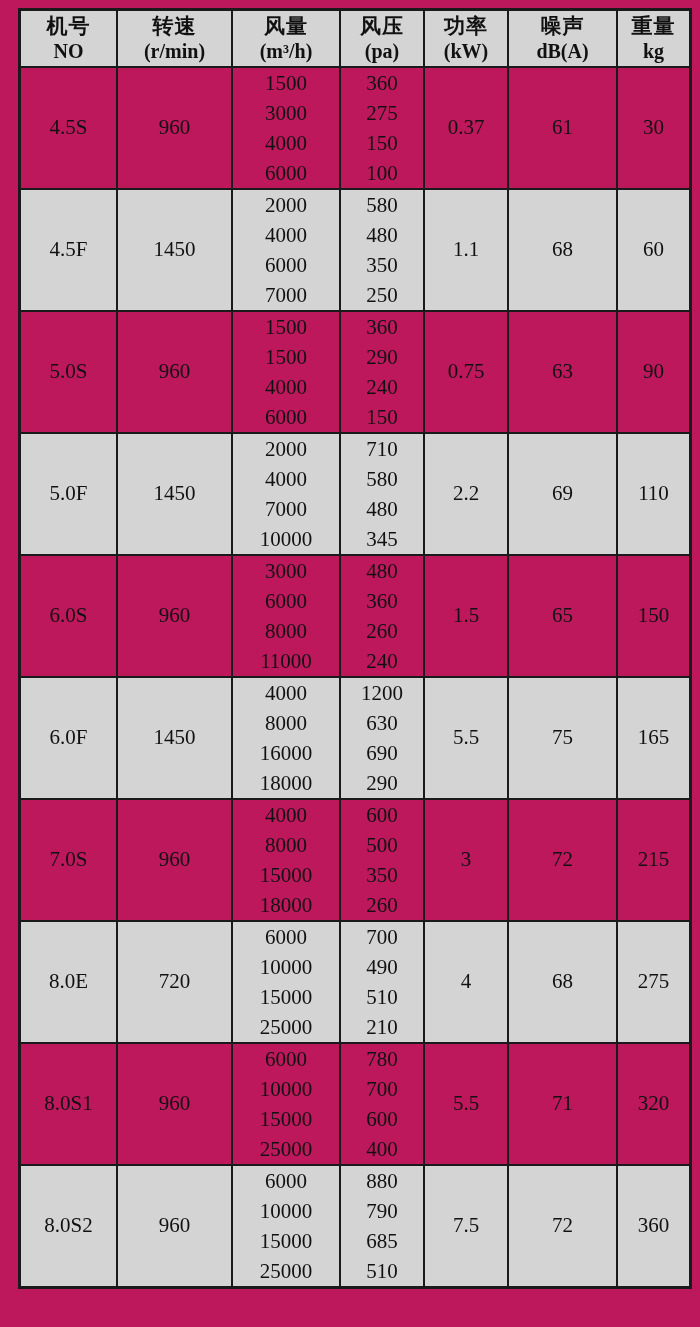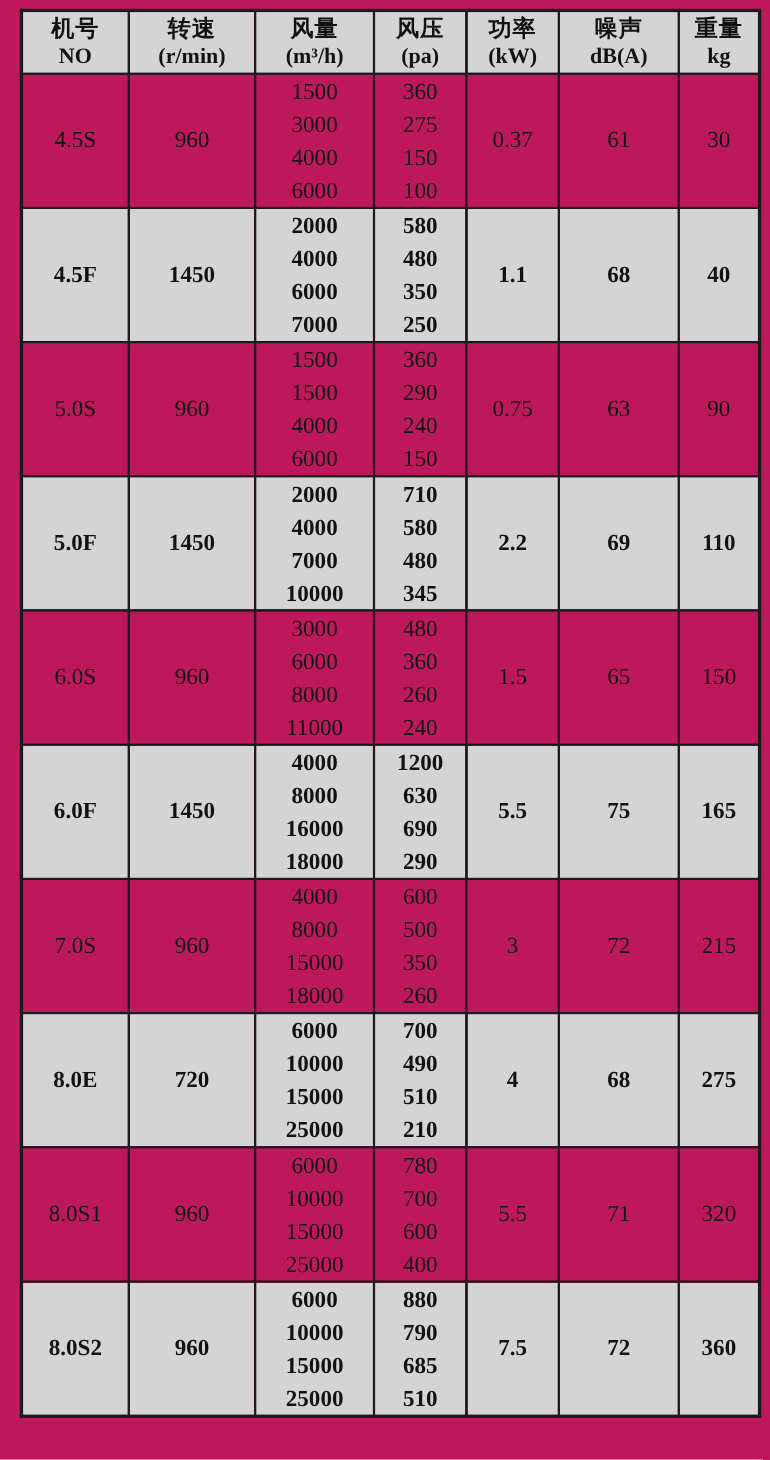--- a/index.html
+++ b/index.html
@@ -28,21 +28,21 @@
   table.spec-table td {
     border: 2px solid var(--border, #1a1a1a);
     text-align: center;
     vertical-align: middle;
     padding: 0;
     overflow: hidden;
   }
   thead tr { height: 57px; }
   tbody tr { height: 122px; }
   thead th { background: var(--header-bg, #d4d4d4); }
-  tbody tr.shaded td { background: var(--shaded, #d4d4d4); font-weight: bold; }
+  tbody tr.shaded td { background: var(--shaded, #d4d4d4); }
   .h-zh {
     font-size: 21px;
     font-weight: bold;
     line-height: 26px;
     letter-spacing: 1px;
   }
   .h-sub {
     font-size: 20px;
     font-weight: bold;
     line-height: 25px;
@@ -130,21 +130,21 @@
             <div class="val-line">7000</div>
           </td>
           <td class="col-3">
             <div class="val-line">580</div>
             <div class="val-line">480</div>
             <div class="val-line">350</div>
             <div class="val-line">250</div>
           </td>
           <td class="col-4">1.1</td>
           <td class="col-5">68</td>
-          <td class="col-6">40</td>
+          <td class="col-6">60</td>
         </tr>
         <tr>
           <td class="col-0">5.0S</td>
           <td class="col-1">960</td>
           <td class="col-2">
             <div class="val-line">1500</div>
             <div class="val-line">1500</div>
             <div class="val-line">4000</div>
             <div class="val-line">6000</div>
           </td>

